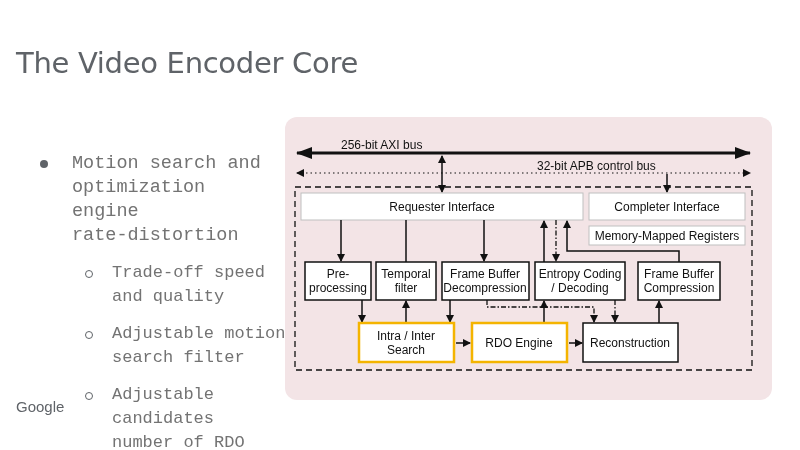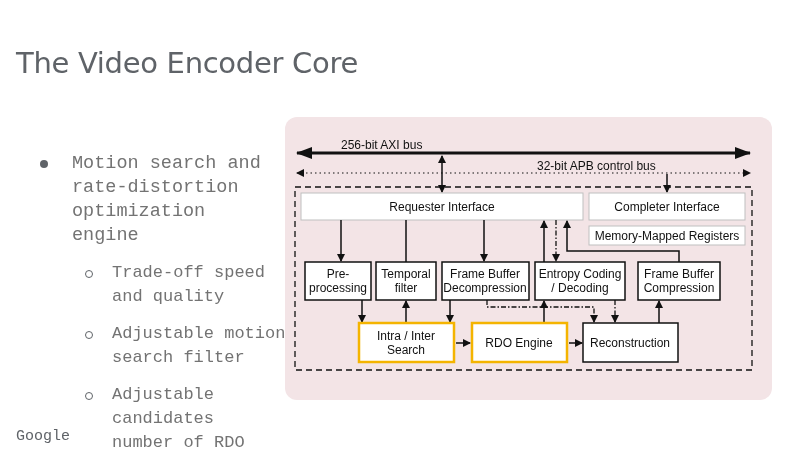--- a/index.html
+++ b/index.html
@@ -9,35 +9,35 @@
   }
   .title {
     position: absolute; left: 16px; top: 46px; font-size: 29px; color: #5f6368;
     font-family: "DejaVu Sans", "Liberation Sans", sans-serif; font-weight: normal; letter-spacing: -0.3px;
   }
   .bullets { position: absolute; left: 40px; top: 152px; color: #737373; font-family: Liberation Mono, monospace; }
   .l1 { position: relative; padding-left: 32px; font-size: 18.5px; line-height: 24px; width: 200px; }
   .l1 .dot { position: absolute; left: 0; top: 8px; width: 8px; height: 8px; border-radius: 50%; background: #5f6368; }
   .l2 { position: relative; padding-left: 72px; font-size: 17px; line-height: 24px; width: 200px; margin-top: 13px; }
   .l2 .ring { position: absolute; left: 45px; top: 9px; width: 6px; height: 6px; border-radius: 50%; border: 1px solid #5f6368; }
-  .logo { position: absolute; left: 16px; top: 428px; font-size: 15px; color: #5f6368; font-family: Liberation Mono, monospace; }
+  .logo { position: absolute; left: 16px; top: 398px; font-size: 15px; color: #5f6368; font-family: Liberation Sans, sans-serif; }
   #diagram { position: absolute; left: 0; top: 0; }
   .box-label { font-family: "Liberation Sans", sans-serif; font-size: 12px; fill: #111; }
 </style>
 </head>
 <body>
 
 <div class="title">The Video Encoder Core</div>
 
 <div class="bullets">
   <div class="l1">
     <span class="dot"></span>
     <div>Motion search and</div>
+    <div>optimization engine</div>
     <div>rate-distortion</div>
-    <div>optimization engine</div>
   </div>
   <div class="l2">
     <span class="ring"></span>
     <div>Trade-off speed</div>
     <div>and quality</div>
   </div>
   <div class="l2">
     <span class="ring"></span>
     <div>Adjustable motion</div>
     <div>search filter</div>

